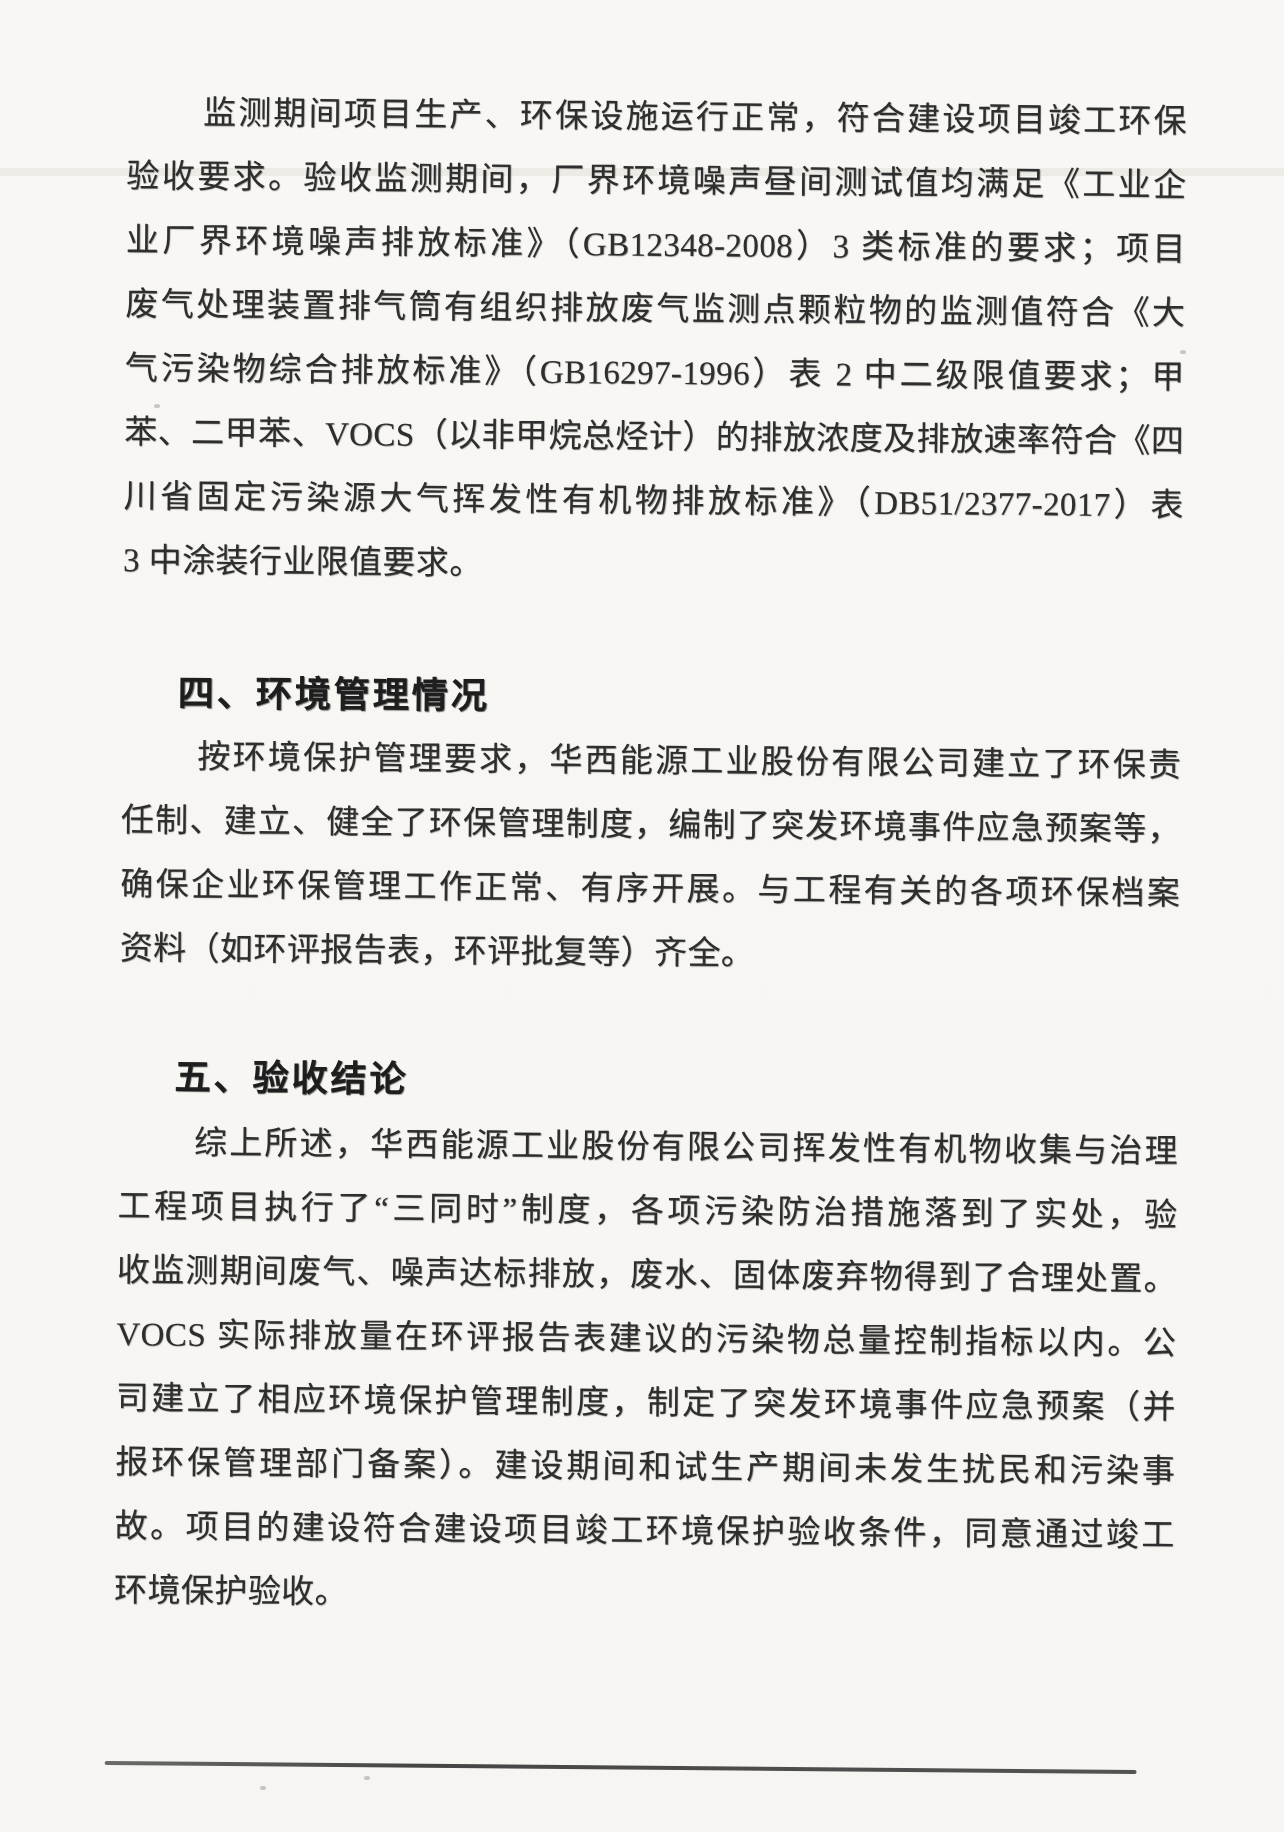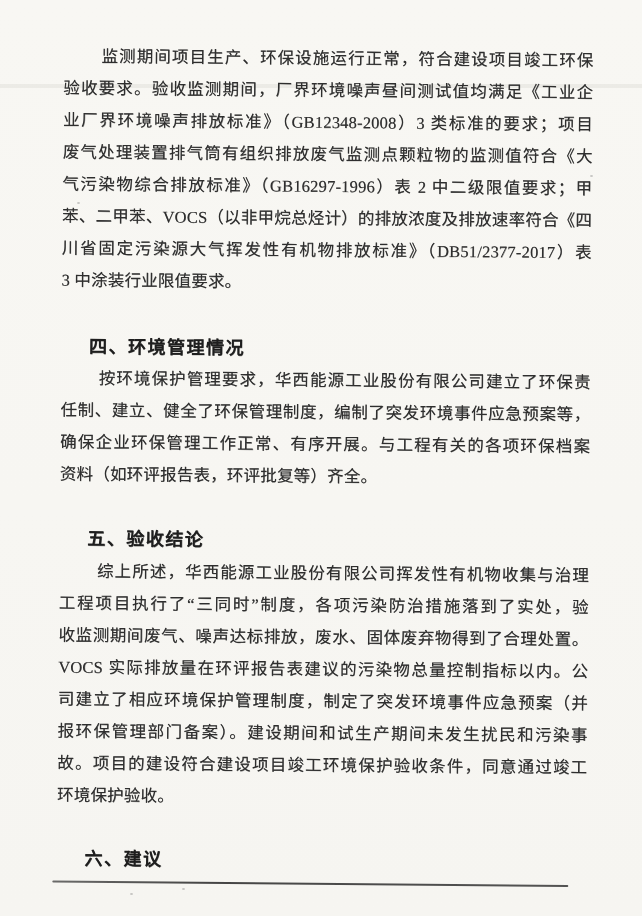--- a/index.html
+++ b/index.html
@@ -106,17 +106,16 @@
       <div class="line indent">综上所述，华西能源工业股份有限公司挥发性有机物收集与治理</div>
       <div class="line">工程项目执行了“三同时”制度，各项污染防治措施落到了实处，验</div>
       <div class="line">收监测期间废气、噪声达标排放，废水、固体废弃物得到了合理处置。</div>
       <div class="line">VOCS 实际排放量在环评报告表建议的污染物总量控制指标以内。公</div>
       <div class="line">司建立了相应环境保护管理制度，制定了突发环境事件应急预案（并</div>
       <div class="line">报环保管理部门备案）。建设期间和试生产期间未发生扰民和污染事</div>
       <div class="line">故。项目的建设符合建设项目竣工环境保护验收条件，同意通过竣工</div>
       <div class="line last">环境保护验收。</div>
     </div>
 
-    <h2 class="heading" id="h6">六、建议</h2>
 
     <div class="bottom-rule"></div>
   </div>
 </div>
 
 </body></html>

